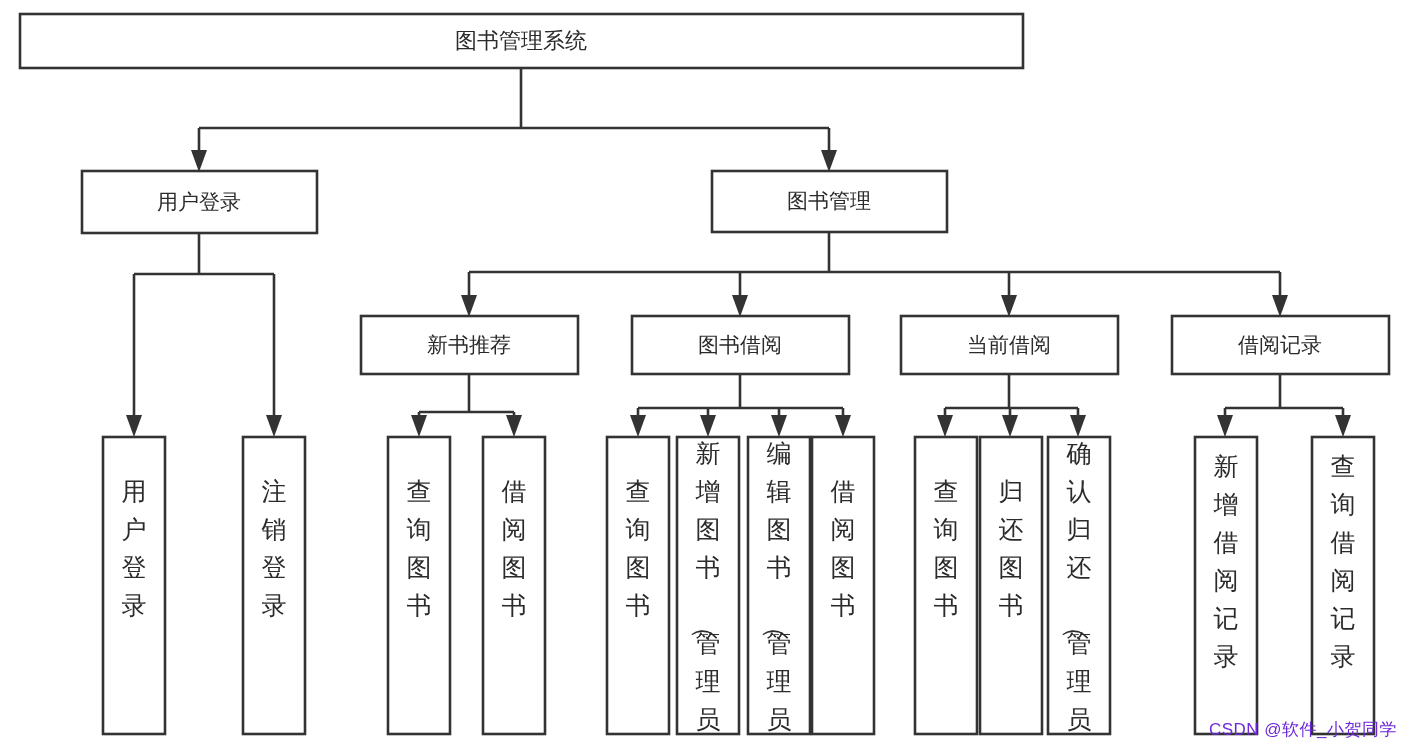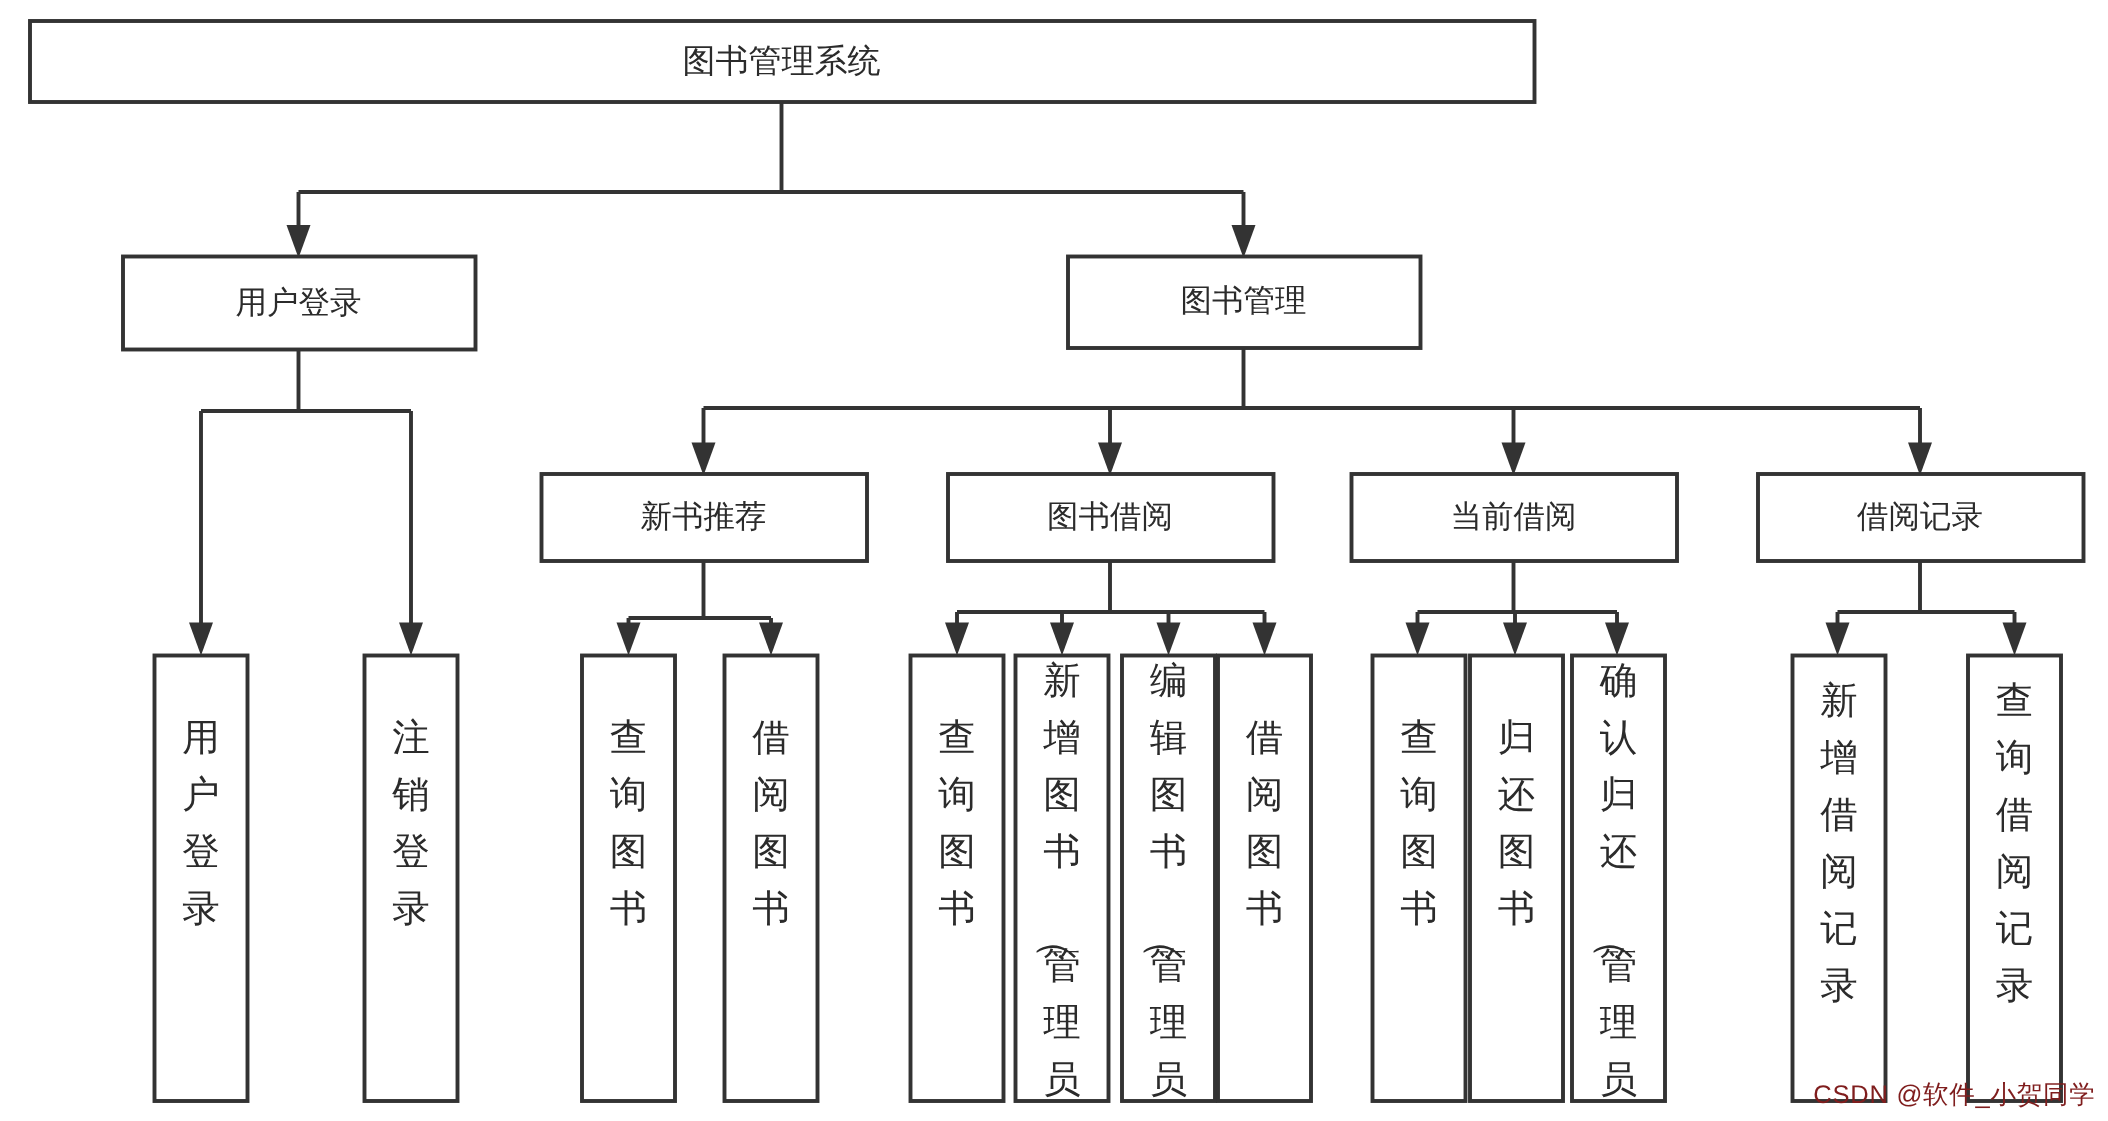--- a/index.html
+++ b/index.html
@@ -56,21 +56,21 @@
   .arrow-head {
     fill: #333333;
     stroke: none;
   }
   .watermark {
     position: absolute;
     right: 8px;
     bottom: 6px;
     font-family: "Liberation Sans", "DejaVu Sans", sans-serif;
     font-size: 17px;
-    color: #7f1d1d;
+    color: #6d28d9;
     letter-spacing: 0.5px;
     white-space: nowrap;
     user-select: none;
   }
 </style>
 </head>
 <body>
 
 <div id="chart-root">
   <svg id="flow" viewBox="0 0 1405 747" xmlns="http://www.w3.org/2000/svg">

